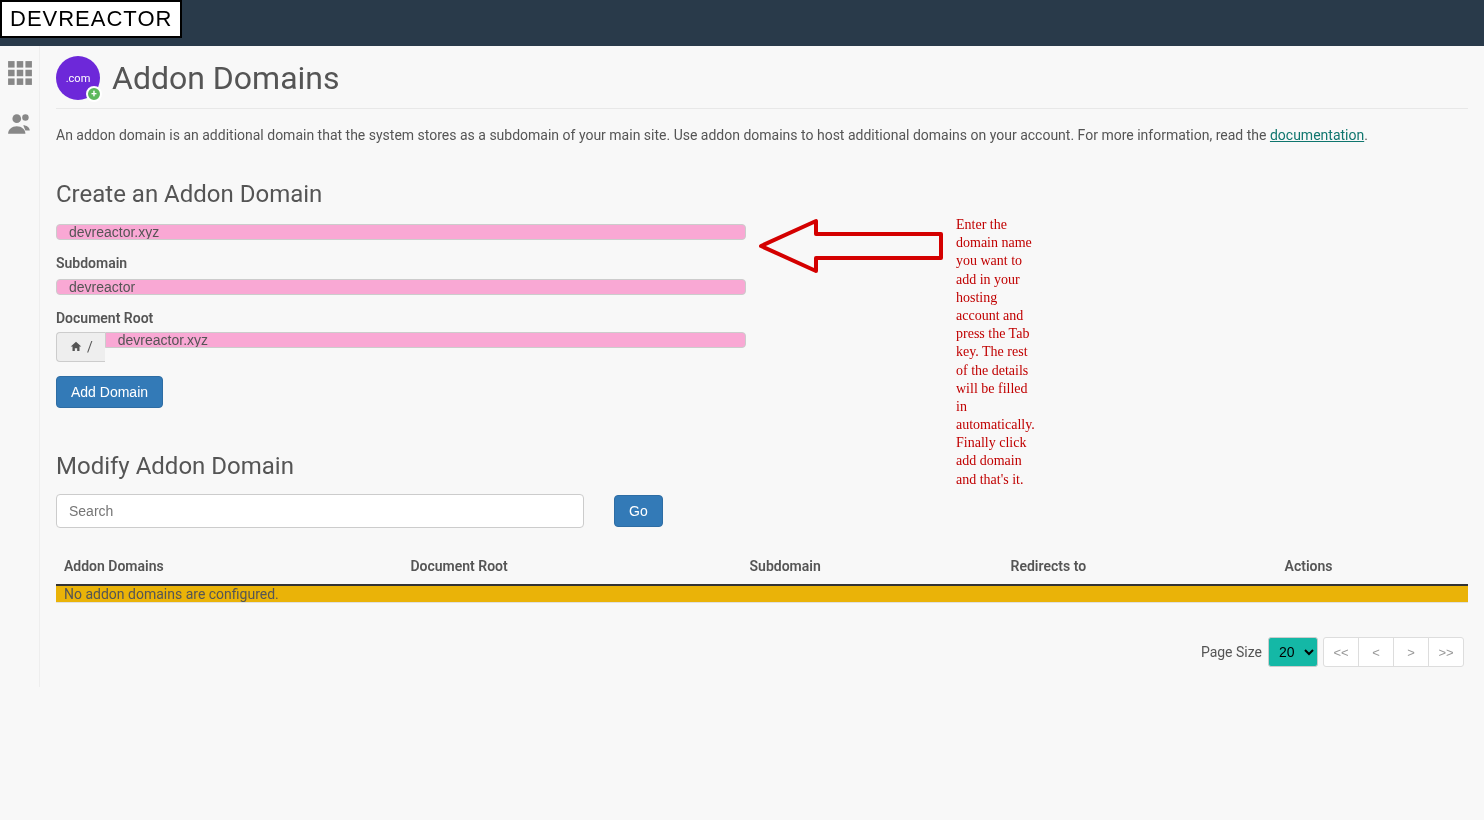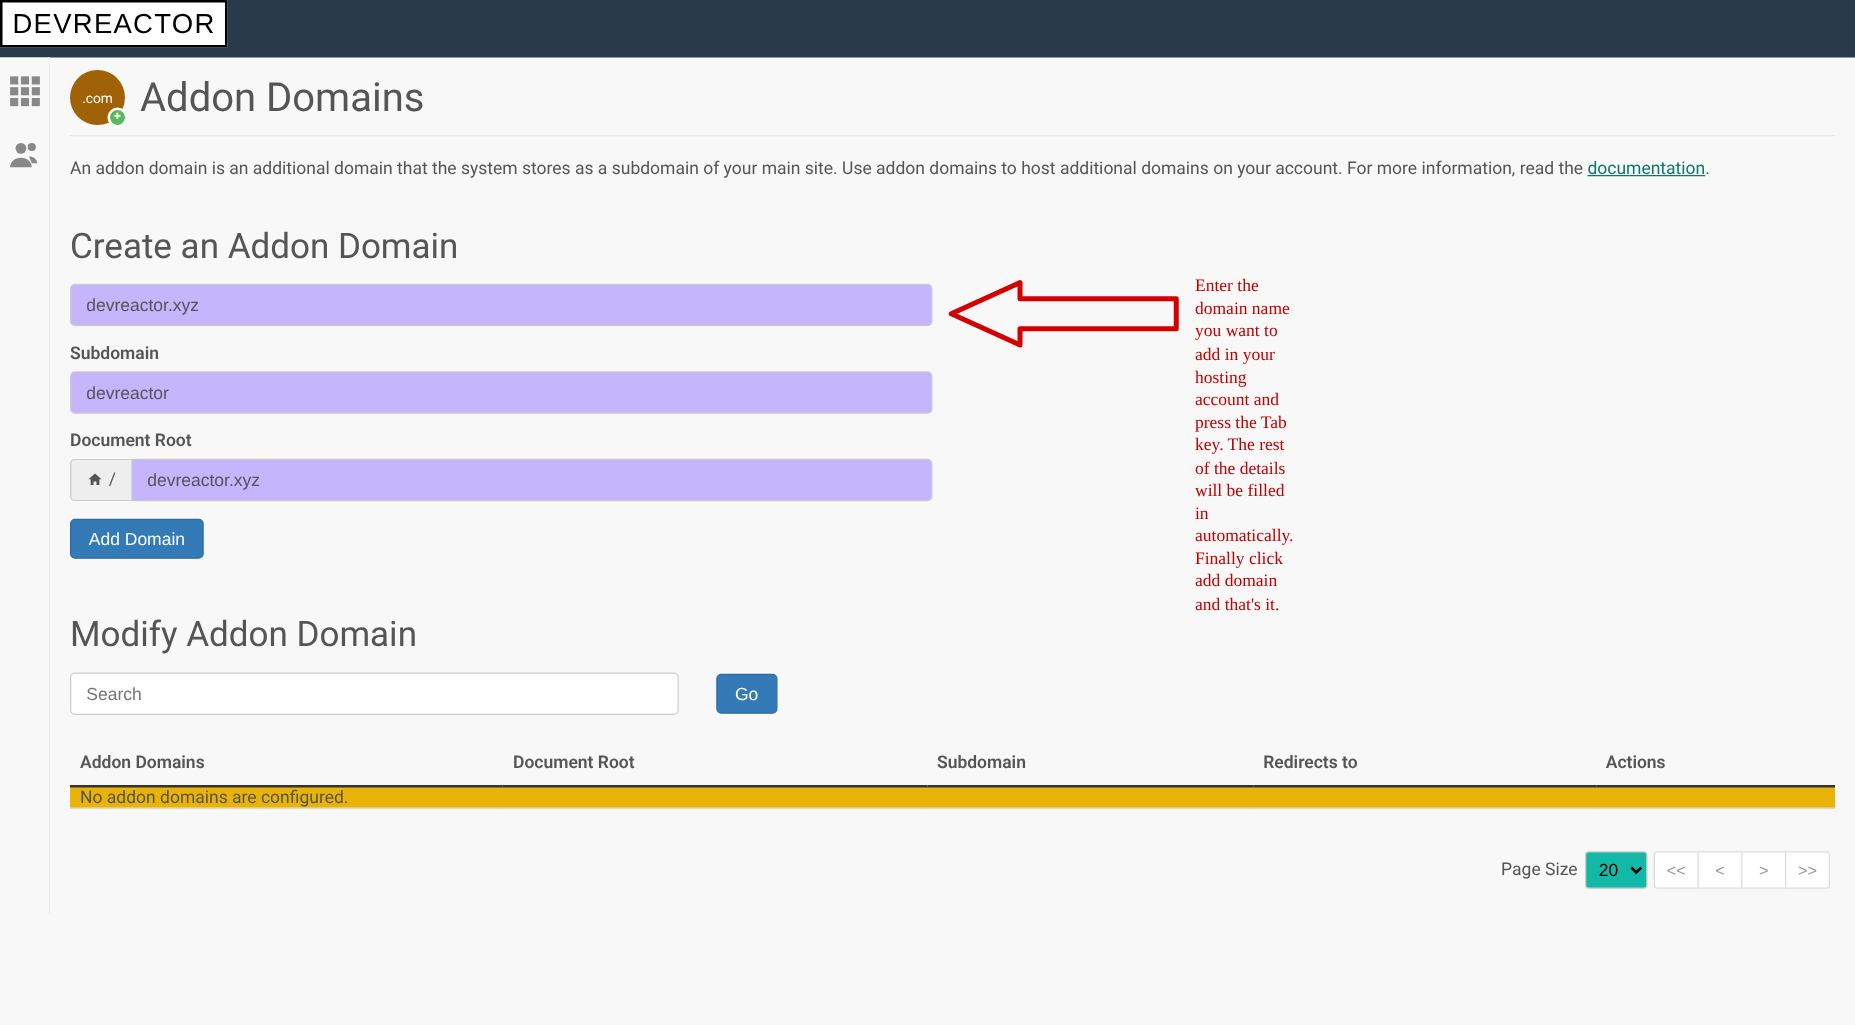--- a/index.html
+++ b/index.html
@@ -4,39 +4,39 @@
 <style>
 * { box-sizing: border-box; margin: 0; padding: 0; }
 body { font-family: -apple-system, BlinkMacSystemFont, "Segoe UI", Roboto, "Helvetica Neue", Arial, sans-serif; background: #f8f8f8; color: #555; width: 1484px; }
 .topbar { background: #293a4a; height: 46px; display: flex; align-items: flex-start; }
 .logo-box { background: #fff; border: 2px solid #000; padding: 4px 8px; font-family: Impact, "Arial Black", sans-serif; font-size: 22px; letter-spacing: 1px; color: #000; }
 .main-wrap { display: flex; }
 .sidebar { width: 40px; padding-top: 14px; background: #f8f8f8; display: flex; flex-direction: column; align-items: center; gap: 20px; border-right: 1px solid #eee; }
 .sidebar svg { width: 26px; height: 26px; fill: #888; }
 .content { flex: 1; padding: 10px 16px 20px 16px; }
 .page-head { display: flex; align-items: center; gap: 12px; margin-bottom: 8px; }
-.page-icon { width: 44px; height: 44px; border-radius: 50%; background: #a16207; display: flex; align-items: center; justify-content: center; position: relative; color: #fff; font-size: 11px; }
+.page-icon { width: 44px; height: 44px; border-radius: 50%; background: #6d28d9; display: flex; align-items: center; justify-content: center; position: relative; color: #fff; font-size: 11px; }
 .page-icon .plus { position: absolute; bottom: -2px; right: -2px; width: 16px; height: 16px; border-radius: 50%; background: #5cb85c; border: 2px solid #fff; display: flex; align-items: center; justify-content: center; font-size: 10px; font-weight: bold; color: #fff; line-height: 1; }
 .page-title { font-size: 32px; font-weight: 400; color: #555; }
 hr.divider { border: none; border-top: 1px solid #e8e8e8; margin: 8px 0 16px 0; }
 .intro { font-size: 14px; color: #555; line-height: 1.5; margin-bottom: 34px; }
 .intro a { color: #0f766e; }
-h2.section { font-size: 28px; font-weight: 400; color: #555; margin-bottom: 14px; }
+h2.section { font-size: 24px; font-weight: 400; color: #555; margin-bottom: 14px; }
 .form-row { margin-bottom: 14px; max-width: 690px; position: relative; }
 label.fld { display: block; font-size: 14px; font-weight: 600; color: #555; margin-bottom: 6px; }
-input.text-input { width: 100%; height: 34px; padding: 6px 12px; font-size: 14px; color: #555; background: #c4b5fd; border: 1px solid #ccc; border-radius: 4px; }
+input.text-input { width: 100%; height: 16px; padding: 6px 12px; font-size: 14px; color: #555; background: #f9a8d4; border: 1px solid #ccc; border-radius: 4px; }
 .input-group { display: flex; width: 100%; }
 .input-addon { display: flex; align-items: center; padding: 6px 12px; font-size: 14px; background: #eee; border: 1px solid #ccc; border-right: none; border-radius: 4px 0 0 4px; color: #555; gap: 4px; }
 .input-addon svg { width: 14px; height: 14px; fill: #555; }
 .input-group .text-input { border-radius: 0 4px 4px 0; }
 .btn { display: inline-block; padding: 7px 14px; font-size: 14px; border-radius: 4px; border: 1px solid transparent; cursor: pointer; }
 .btn-primary { background: #337ab7; color: #fff; border-color: #2e6da4; }
 .modify { margin-top: 44px; }
 .search-row { display: flex; align-items: center; gap: 30px; margin-bottom: 20px; }
-.search-input { width: 487px; height: 34px; padding: 6px 12px; font-size: 14px; color: #8b5cf6; background: #fff; border: 1px solid #ccc; border-radius: 4px; }
+.search-input { width: 528px; height: 34px; padding: 6px 12px; font-size: 14px; color: #8b5cf6; background: #fff; border: 1px solid #ccc; border-radius: 4px; }
 table.domain-table { width: 100%; border-collapse: collapse; font-size: 14px; }
 table.domain-table th { text-align: left; font-weight: 600; padding: 10px 8px; color: #555; }
 table.domain-table thead tr { border-bottom: 2px solid #333; }
 table.domain-table td { padding: 0 8px; background: #eab308; border-bottom: 1px solid #e0e0e0; }
 .annotation { position: absolute; display: flex; align-items: flex-start; gap: 10px; }
 .arrow-svg { flex-shrink: 0; }
 .anno-text { font-family: Georgia, serif; color: #c00000; font-size: 14px; max-width: 300px; line-height: 1.3; }
 .pager { display: flex; justify-content: flex-end; align-items: center; gap: 6px; margin-top: 34px; font-size: 14px; color: #555; padding-right: 4px; }
 .pager select { height: 30px; border: 1px solid #ccc; border-radius: 3px; padding: 2px 6px; font-size: 14px; background: #14b8a6; }
 .pager-btns { display: inline-flex; }

